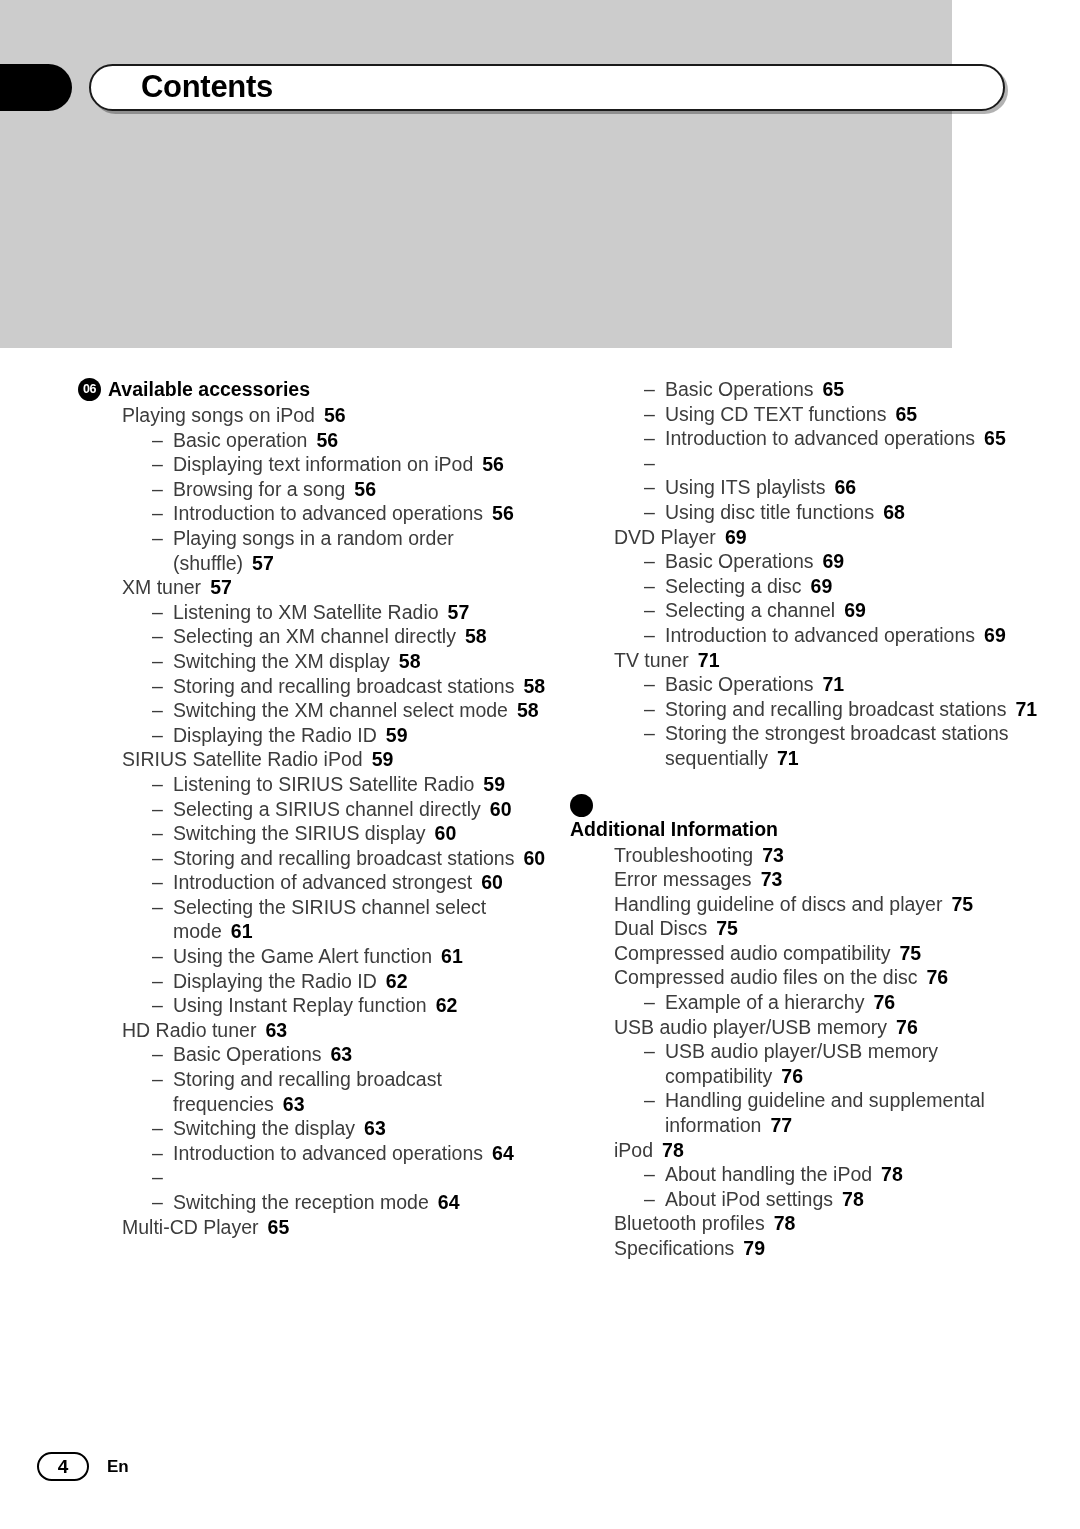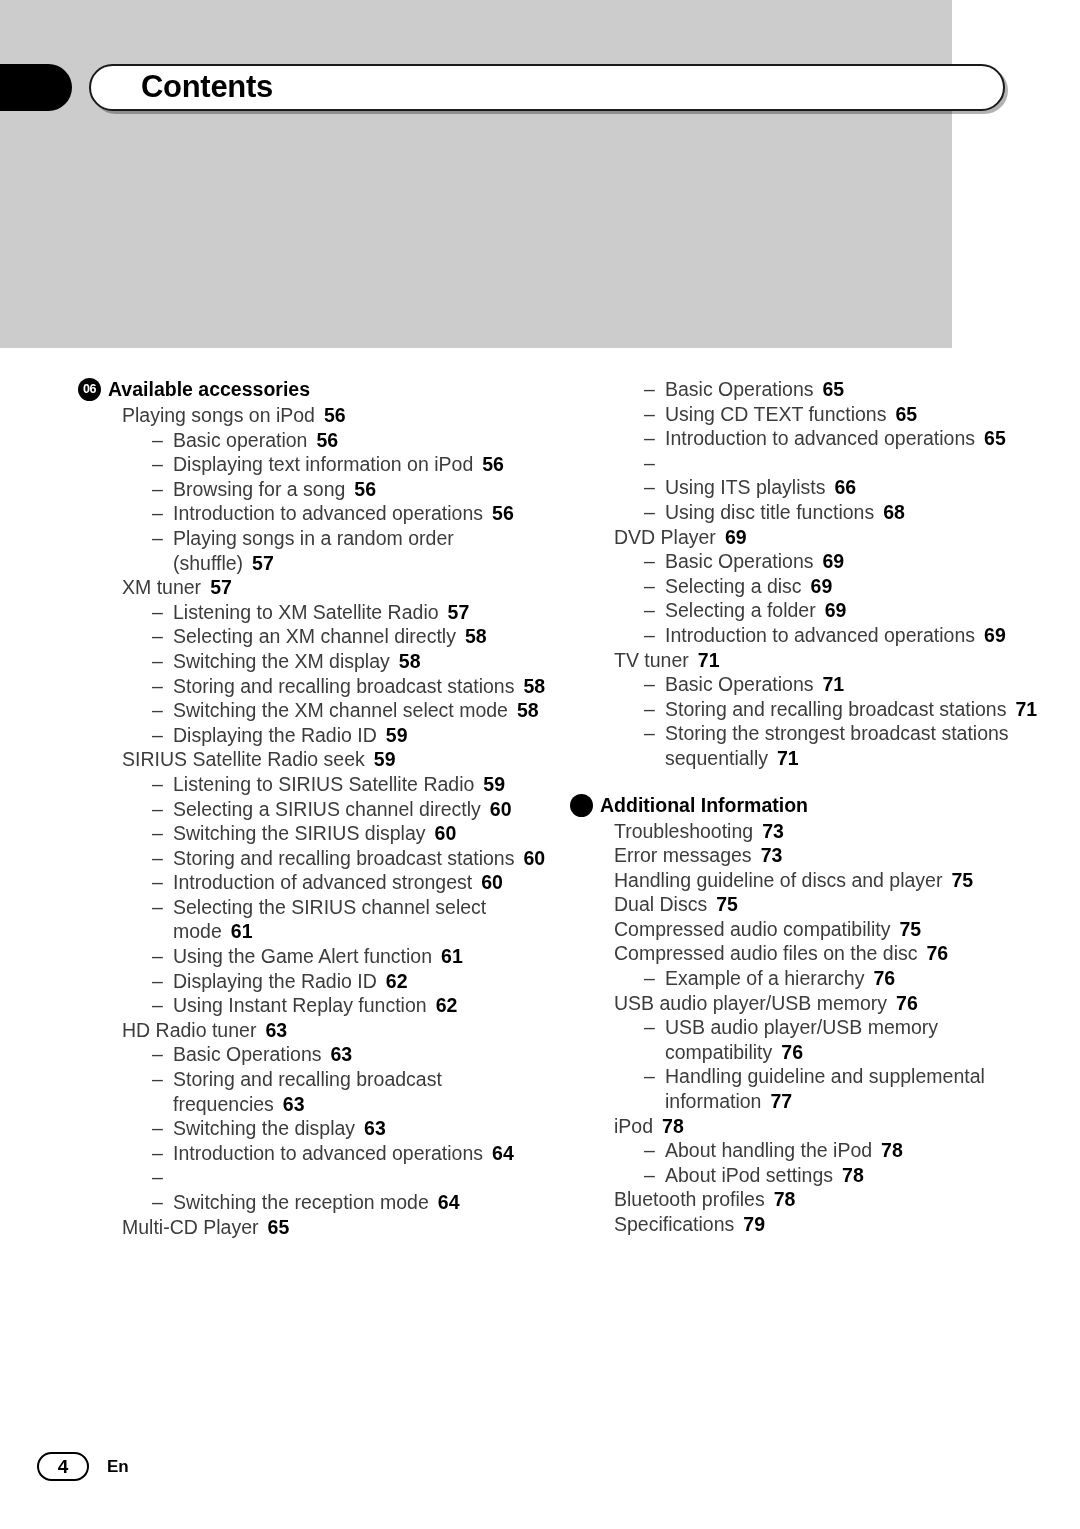--- a/index.html
+++ b/index.html
@@ -75,21 +75,21 @@
   
   .section-heading {
     display: flex;
     align-items: flex-start;
     margin-bottom: 1px;
     font-size: 19.5px;
     font-weight: bold;
     color: #000000;
     line-height: 25px;
   }
-  .section-heading.spaced { margin-top: 22px; }
+  .section-heading.spaced { margin-top: 22px; flex-direction: column; }
 
   .chapter-badge {
     flex: 0 0 auto;
     width: 23px;
     height: 23px;
     border-radius: 50%;
     background: #000000;
     color: #ffffff;
     font-size: 12.5px;
     font-weight: bold;
@@ -229,21 +229,21 @@
         </li>
         <li class="toc-entry level-2">
           <span class="entry-dash">–</span>
           <span class="entry-body"><span class="entry-text">Switching the XM channel select mode</span><span class="entry-page">58</span></span>
         </li>
         <li class="toc-entry level-2">
           <span class="entry-dash">–</span>
           <span class="entry-body"><span class="entry-text">Displaying the Radio ID</span><span class="entry-page">59</span></span>
         </li>
         <li class="toc-entry level-1">
-          <span class="entry-body"><span class="entry-text">SIRIUS Satellite Radio seek</span><span class="entry-page">59</span></span>
+          <span class="entry-body"><span class="entry-text">SIRIUS Satellite Radio iPod</span><span class="entry-page">59</span></span>
         </li>
         <li class="toc-entry level-2">
           <span class="entry-dash">–</span>
           <span class="entry-body"><span class="entry-text">Listening to SIRIUS Satellite Radio</span><span class="entry-page">59</span></span>
         </li>
         <li class="toc-entry level-2">
           <span class="entry-dash">–</span>
           <span class="entry-body"><span class="entry-text">Selecting a SIRIUS channel directly</span><span class="entry-page">60</span></span>
         </li>
         <li class="toc-entry level-2">
@@ -336,21 +336,21 @@
         <li class="toc-entry level-2">
           <span class="entry-dash">–</span>
           <span class="entry-body"><span class="entry-text">Basic Operations</span><span class="entry-page">69</span></span>
         </li>
         <li class="toc-entry level-2">
           <span class="entry-dash">–</span>
           <span class="entry-body"><span class="entry-text">Selecting a disc</span><span class="entry-page">69</span></span>
         </li>
         <li class="toc-entry level-2">
           <span class="entry-dash">–</span>
-          <span class="entry-body"><span class="entry-text">Selecting a folder</span><span class="entry-page">69</span></span>
+          <span class="entry-body"><span class="entry-text">Selecting a channel</span><span class="entry-page">69</span></span>
         </li>
         <li class="toc-entry level-2">
           <span class="entry-dash">–</span>
           <span class="entry-body"><span class="entry-text">Introduction to advanced operations</span><span class="entry-page">69</span></span>
         </li>
         <li class="toc-entry level-1">
           <span class="entry-body"><span class="entry-text">TV tuner</span><span class="entry-page">71</span></span>
         </li>
         <li class="toc-entry level-2">
           <span class="entry-dash">–</span>

